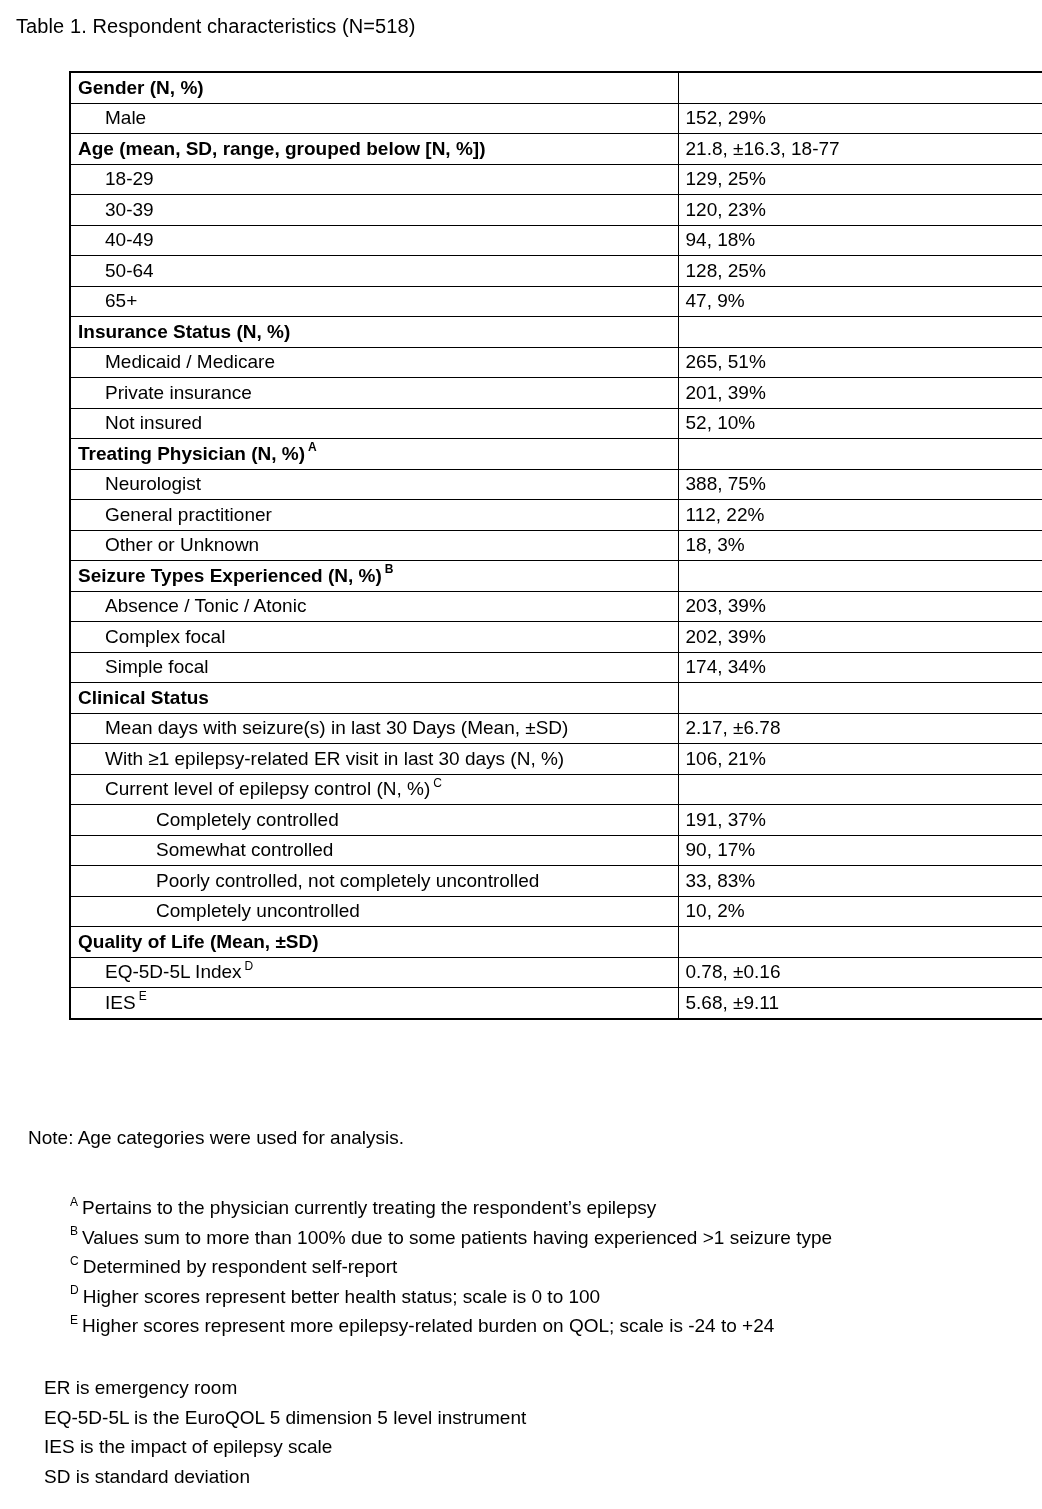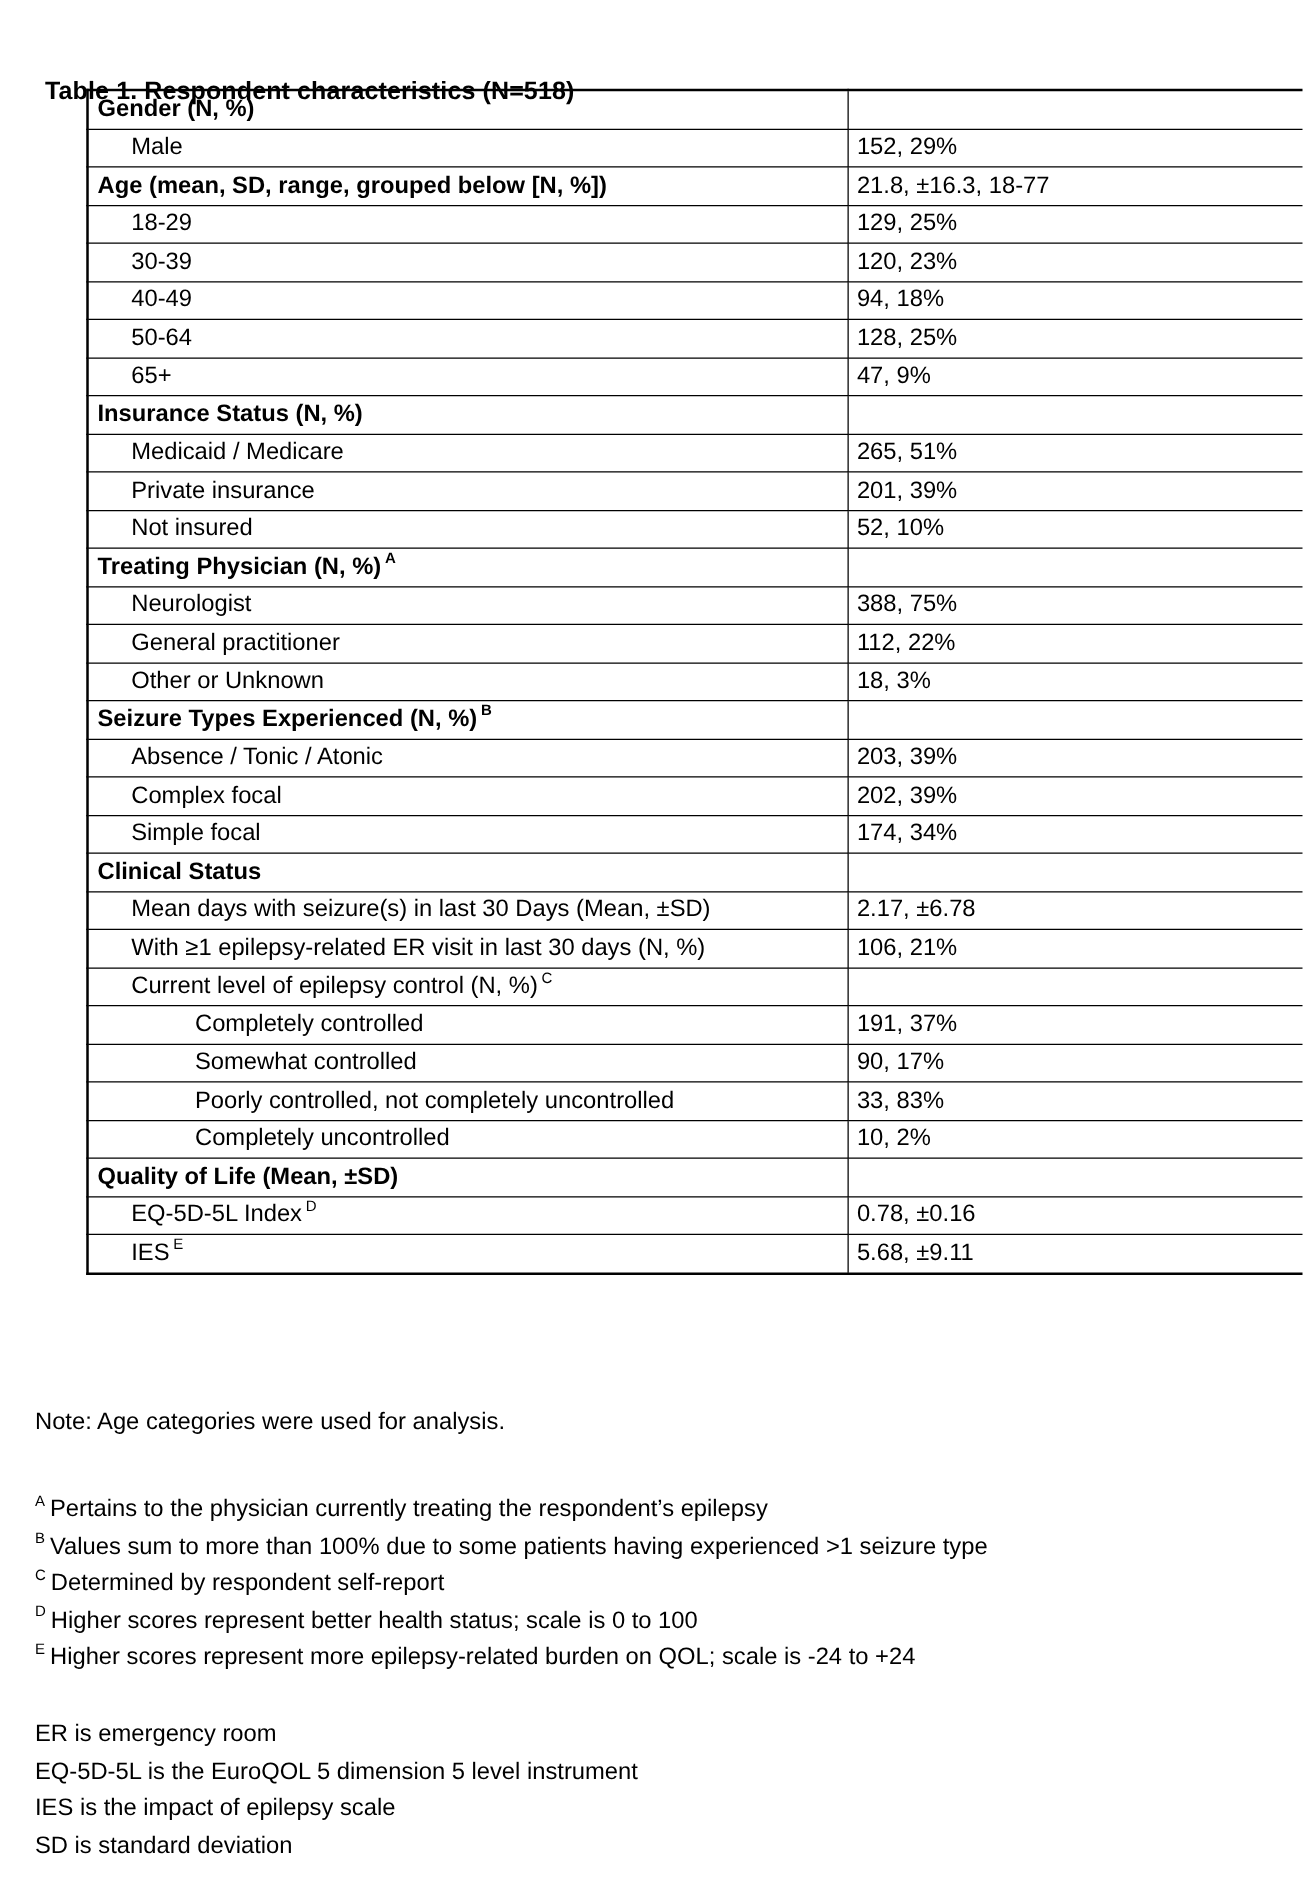--- a/index.html
+++ b/index.html
@@ -10,27 +10,26 @@
   body {
     position: relative;
     width: 1042px;
     height: 1509px;
     font-family: "Liberation Sans", sans-serif;
     color: #000000;
     overflow: hidden;
   }
   .doc-title {
     position: absolute;
-    left: 36px;
+    left: 16px;
     top: 15px;
     font-size: 20px;
-    font-weight: 700;
+    font-weight: 400;
     letter-spacing: 0.1px;
     white-space: nowrap;
-    margin-top: 47px;
   }
   table.char-table {
     position: absolute;
     left: 21px;
     top: 71px;
     width: 1000px;
     border-collapse: collapse;
     table-layout: fixed;
     border: 2px solid #000000;
     margin-left: 48px;
@@ -66,37 +65,37 @@
     white-space: nowrap;
     margin-top: 45px;
   }
   .footnotes {
     position: absolute;
     left: 28px;
     top: 1193px;
     font-size: 19px;
     line-height: 29.5px;
   }
-  .footnotes .footnote { white-space: nowrap; }
+  .footnotes .footnote { white-space: nowrap; margin-left: 42px; }
   .footnotes sup.fn-marker {
     font-size: 12px;
     position: relative;
     top: -1px;
     margin-right: 4px;
     vertical-align: super;
     line-height: 0;
   }
   .abbreviations {
     position: absolute;
     left: 28px;
     top: 1373px;
     font-size: 19px;
     line-height: 29.5px;
   }
-  .abbreviations .abbreviation { white-space: nowrap; }
+  .abbreviations .abbreviation { white-space: nowrap; margin-left: 16px; }
 </style>
 </head>
 <body>
 
 <div class="doc-title">Table 1. Respondent characteristics (N=518)</div>
 
 <table class="char-table">
   <colgroup>
     <col style="width: 608px;">
     <col style="width: 392px;">

